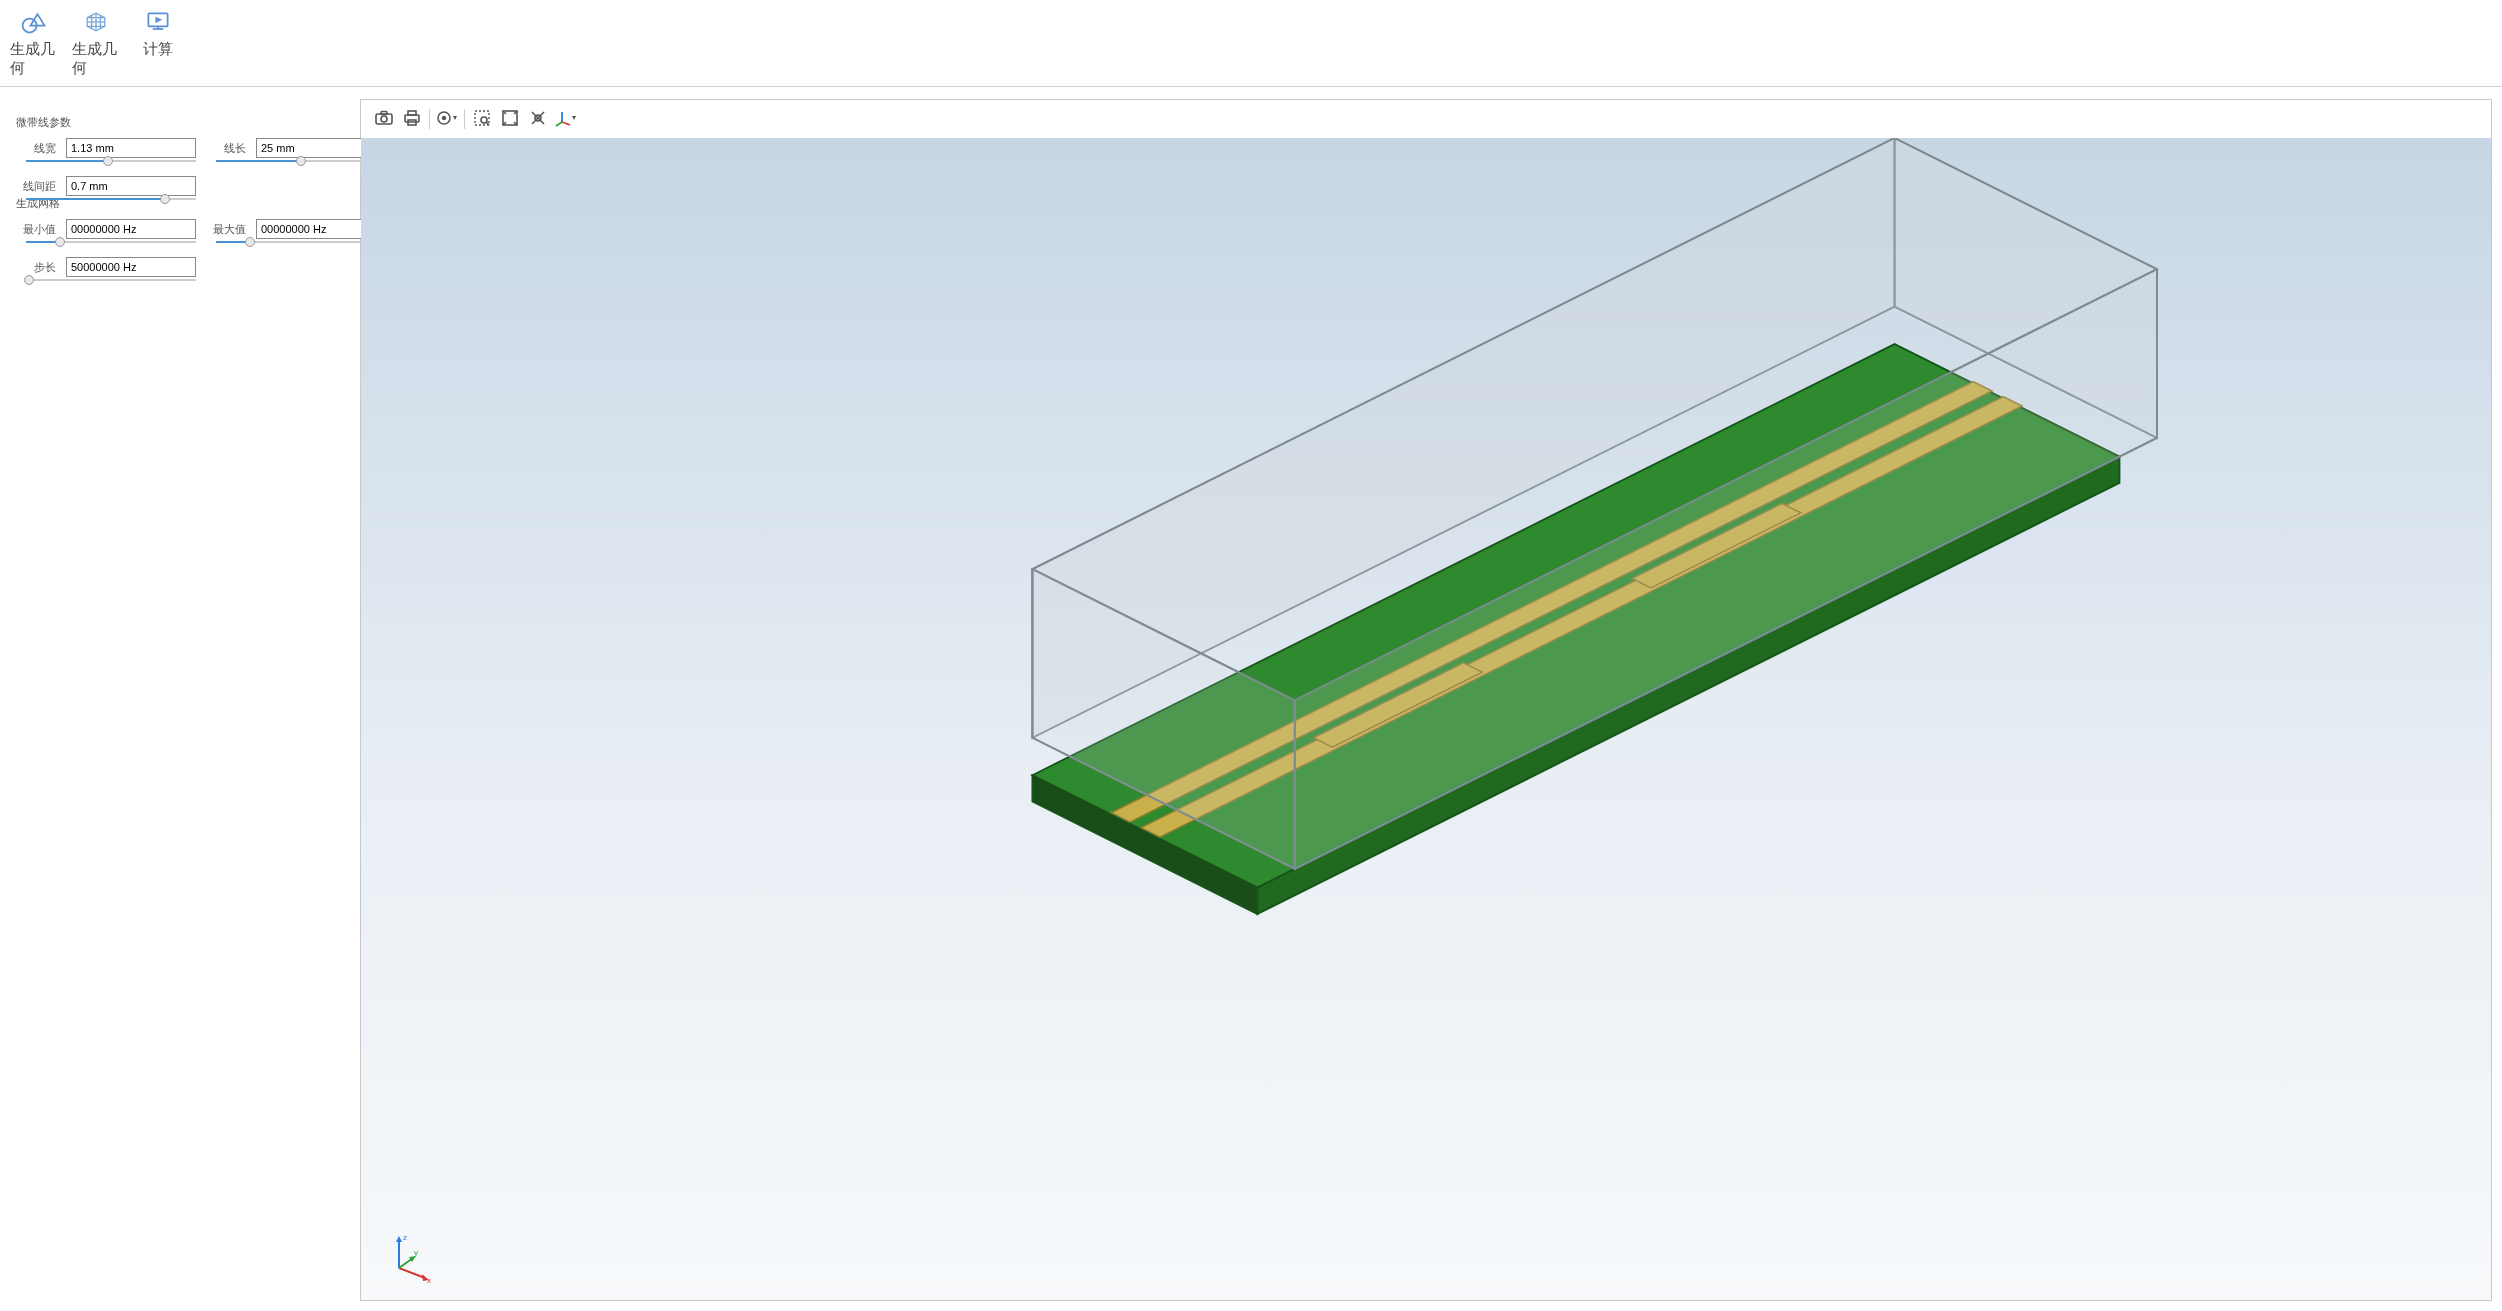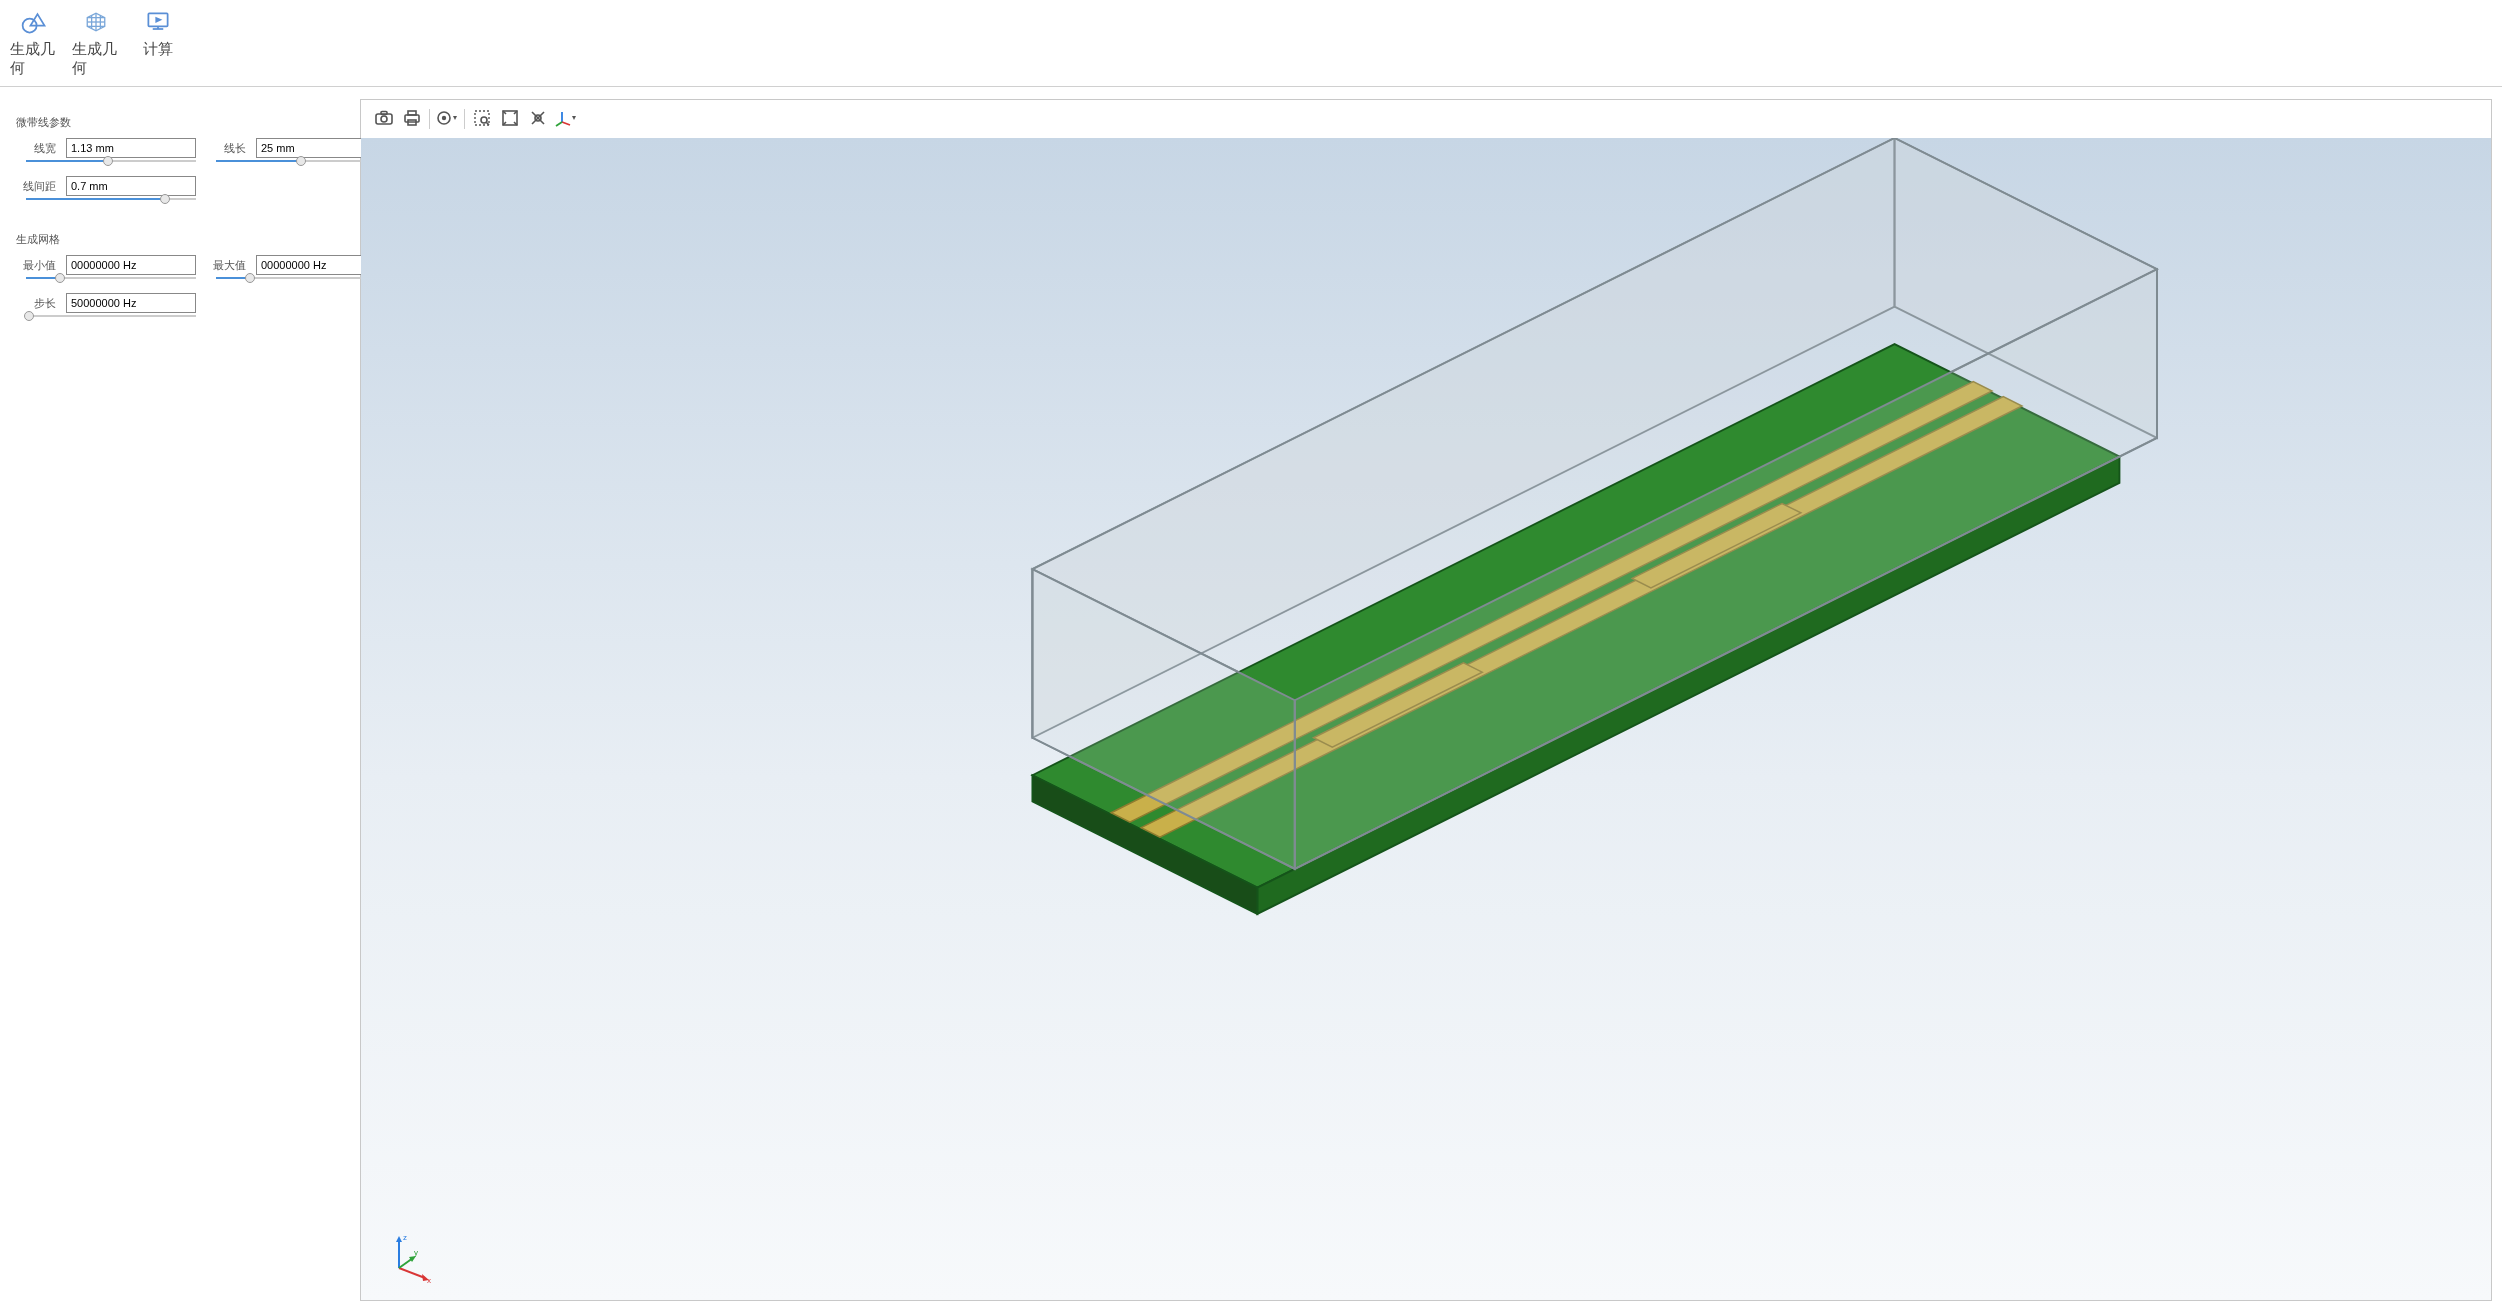--- a/index.html
+++ b/index.html
@@ -37,21 +37,20 @@
 .tb-label { font-size: 15px; color: #444; margin-top: 2px; }
 
 
 .main { display: flex; flex: 1; min-height: 0; }
 .sidebar {
   width: 360px;
   padding: 28px 16px 16px 16px;
   background: #fff;
   display: flex;
   flex-direction: column;
-  gap: 36px;
 }
 .section-title { font-size: 11px; color: #555; margin-bottom: 8px; }
 .param-grid {
   display: grid;
   grid-template-columns: 40px 130px 40px 130px;
   column-gap: 10px;
   row-gap: 18px;
   align-items: center;
 }
 .param-label { font-size: 11px; color: #555; text-align: right; }

